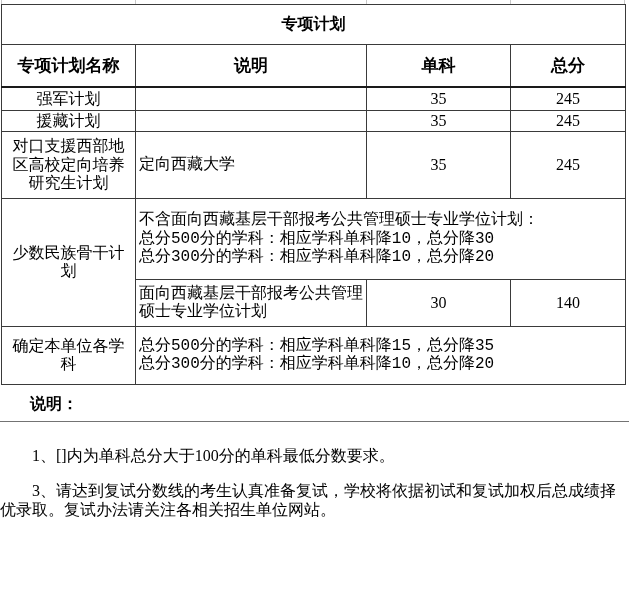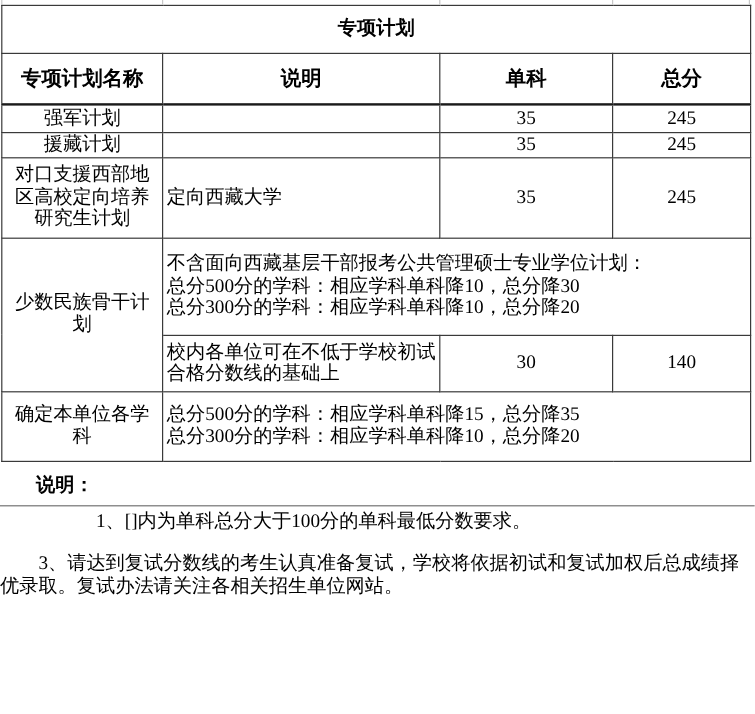--- a/index.html
+++ b/index.html
@@ -44,35 +44,35 @@
   }
   tr.head td {
     font-weight: bold;
     font-size: 17px;
     text-align: center;
     border-bottom: 2px solid #1a1a1a;
     height: 39px;
     margin-top: 40px;
   }
   td.c { text-align: center; }
-  td.desc { text-align: left; white-space: pre-line; }
+  td.desc { text-align: left; white-space: pre-line; font-family: Liberation Mono, monospace; }
   .notes-label {
     font-weight: bold;
     font-size: 16px;
     padding: 9px 0 6px 30px;
     border-bottom: 1px solid #737373;
   }
   .notes p {
     font-size: 16px;
     line-height: 19px;
     margin: 16px 0;
     text-indent: 2em;
     word-break: break-all;
   }
-  .notes p:first-child { margin-top: 3px; padding-left: 48px; }
+  .notes p:first-child { margin-top: 24px; }
 </style>
 </head>
 <body>
 
 <div class="remnant">
   <span class="stub" style="left:0"></span>
   <span class="stub" style="left:134px"></span>
   <span class="stub" style="left:365px"></span>
   <span class="stub" style="left:509px"></span>
   <span class="stub" style="left:623px"></span>
@@ -113,21 +113,21 @@
       <td class="c">35</td>
       <td class="c">245</td>
     </tr>
     <tr style="height:81px">
       <td class="c" rowspan="2">少数民族骨干计划</td>
       <td class="desc" colspan="3">不含面向西藏基层干部报考公共管理硕士专业学位计划：
 总分500分的学科：相应学科单科降10，总分降30
 总分300分的学科：相应学科单科降10，总分降20</td>
     </tr>
     <tr style="height:47px">
-      <td class="desc">校内各单位可在不低于学校初试合格分数线的基础上</td>
+      <td class="desc">面向西藏基层干部报考公共管理硕士专业学位计划</td>
       <td class="c">30</td>
       <td class="c">140</td>
     </tr>
     <tr style="height:58px">
       <td class="c">确定本单位各学科</td>
       <td class="desc" colspan="3">总分500分的学科：相应学科单科降15，总分降35
 总分300分的学科：相应学科单科降10，总分降20</td>
     </tr>
   </tbody>
 </table>

